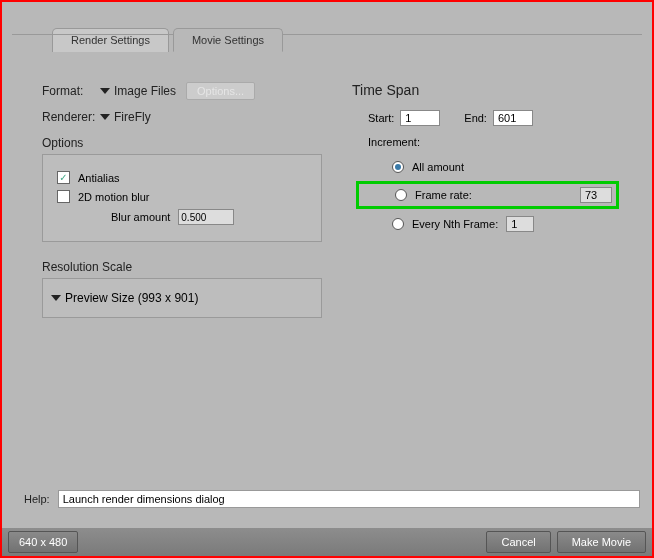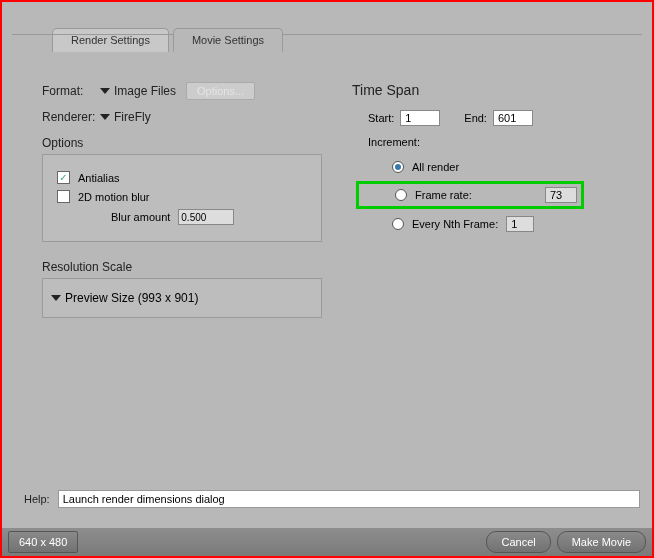--- a/index.html
+++ b/index.html
@@ -24,30 +24,30 @@
   .input-tiny { width: 56px; height: 16px; background: #fff; border: 1px solid #888; font-size: 10px; padding: 0 2px; }
   .input-small { width: 40px; height: 16px; background: #fff; border: 1px solid #888; font-size: 11px; padding: 0 4px; }
   .input-dis { background: #ddd; }
   .ts-title { font-size: 14px; margin-bottom: 12px; color: #222; }
   .ts-row { display: flex; align-items: center; font-size: 11px; margin-left: 16px; margin-bottom: 10px; }
   .ts-row .l { margin-right: 6px; }
   .inc-title { font-size: 11px; margin-left: 16px; margin-bottom: 8px; }
   .radio-row { display: flex; align-items: center; margin-left: 40px; font-size: 11px; margin-top: 4px; margin-bottom: 3px; height: 22px; }
   .radio { width: 12px; height: 12px; border: 1px solid #555; border-radius: 50%; margin-right: 8px; display: inline-flex; align-items: center; justify-content: center; background: #fff; }
   .radio.sel::after { content: ''; width: 6px; height: 6px; background: #3a7aa8; border-radius: 50%; }
-  .highlight { border: 3px solid #00cc00; padding: 0px 4px 0px 36px; margin-left: 4px; width: 228px; height: 28px; display: flex; align-items: center; }
+  .highlight { border: 3px solid #00cc00; padding: 0px 4px 0px 36px; margin-left: 4px; width: 263px; height: 28px; display: flex; align-items: center; }
   .highlight .radio-row { margin-left: 0; margin-top:0; margin-bottom:0; }
   .res-box { border: 1px solid #9a9a9a; background: #bdbdbd; padding: 12px 10px; font-size: 12px; display: flex; align-items: center; }
   .help-row { position: absolute; left: 22px; right: 12px; bottom: 48px; display: flex; align-items: center; font-size: 11px; }
   .help-row .hl { margin-right: 8px; color: #222; }
   .help-input { flex: 1; background: #fff; border: 1px solid #999; height: 18px; font-size: 11px; padding: 0 4px; }
   .bottom-bar { position: absolute; left: 0; right: 0; bottom: 0; height: 28px; background: linear-gradient(#8d8d8d,#7a7a7a); display: flex; align-items: center; }
   .dim-btn { background: linear-gradient(#8a8a8a,#727272); color: #fff; font-size: 11px; padding: 4px 10px; margin-left: 6px; border: 1px solid #555; cursor: pointer; border-radius: 2px; }
   .spacer { flex: 1; }
-  .act-btn { background: linear-gradient(#8a8a8a,#727272); color: #fff; font-size: 11px; padding: 4px 14px; margin-right: 6px; border: 1px solid #555; cursor: pointer; border-radius: 10px; }
+  .act-btn { background: linear-gradient(#8a8a8a,#727272); color: #fff; font-size: 11px; padding: 4px 14px; margin-right: 6px; border: 1px solid #555; cursor: pointer; border-radius: 2px; }
 </style>
 </head>
 <body>
 
 <div class="outer">
 
   <div class="tabs">
     <div class="tab">Render Settings</div>
     <div class="tab active">Movie Settings</div>
   </div>
@@ -97,21 +97,21 @@
         <span class="l">Start:</span>
         <input class="input-small" value="1" style="">
         <span style="width:24px;"></span>
         <span class="l">End:</span>
         <input class="input-small" value="601" style="">
       </div>
       <div class="inc-title">Increment:</div>
 
       <div class="radio-row">
         <span class="radio sel"></span>
-        <span>All render</span>
+        <span>All amount</span>
       </div>
 
       <div class="highlight">
         <div class="radio-row" style="width:100%;">
           <span class="radio"></span>
           <span>Frame rate:</span>
           <span style="flex:1"></span>
           <input class="input-small input-dis" style="width: 32px;" value="73">
         </div>
       </div>

